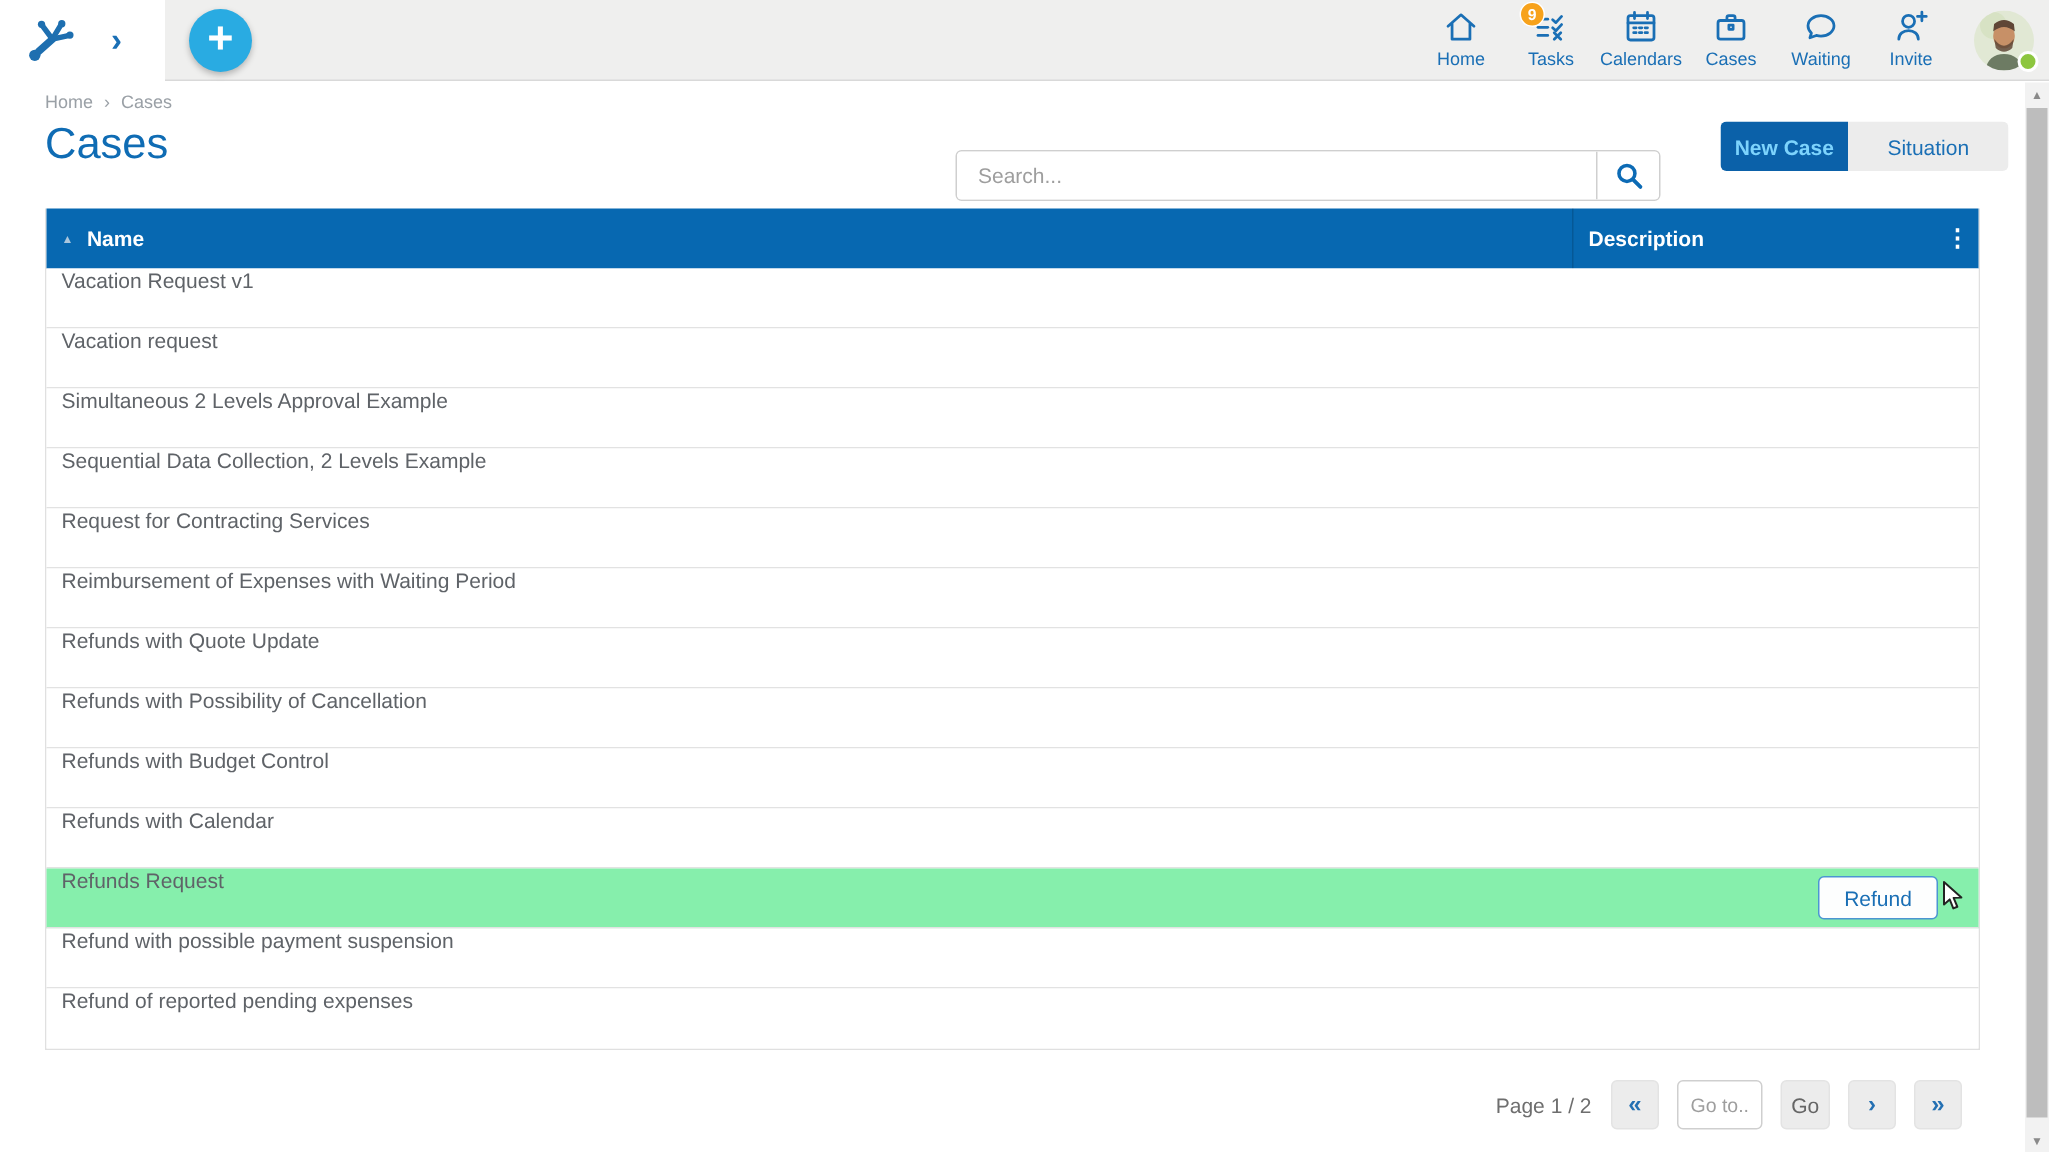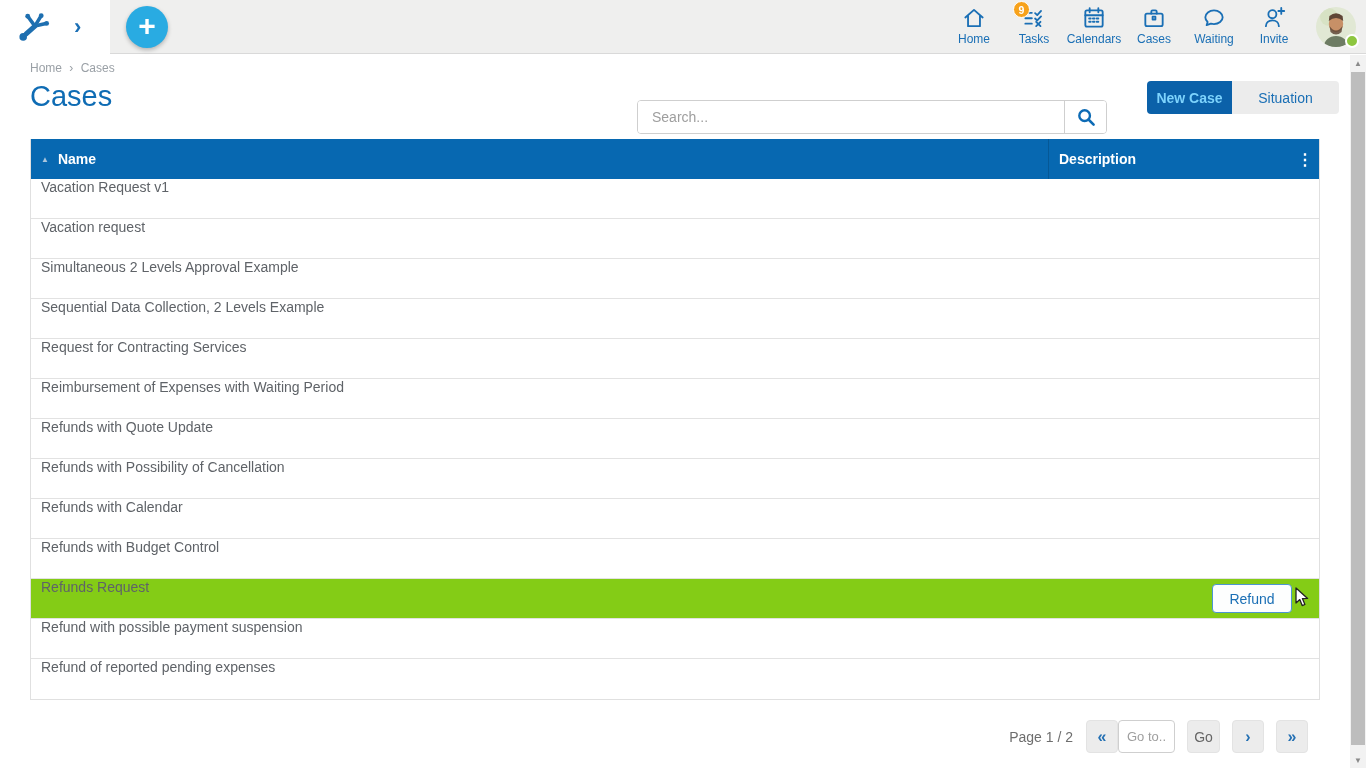--- a/index.html
+++ b/index.html
@@ -38,28 +38,28 @@
 
   
   .table { position:absolute; left:30px; top:84px; width:1290px; border:1px solid #e0e0e0; border-top:none; }
   .thead { display:flex; height:40px; background:#0768b1; color:#fff; align-items:center; font-size:14px; font-weight:bold; }
   .th-name { width:1017px; display:flex; align-items:center; padding-left:10px; cursor:pointer; }
   .sort-arrow { font-size:8px; color:#aac6dd; margin-right:9px; }
   .th-desc { flex:1; display:flex; align-items:center; padding-left:10px; border-left:1px solid rgba(0,0,0,.15); cursor:pointer; position:relative; height:100%; }
   .kebab { position:absolute; right:6px; top:0; height:100%; display:flex; align-items:center; font-size:16px; font-weight:bold; letter-spacing:0; cursor:pointer; color:#fff; }
   .trow { height:40px; display:flex; align-items:flex-start; border-bottom:1px solid #e2e2e2; font-size:14px; color:#5f6368; padding-left:10px; background:#fff; cursor:pointer; position:relative; }
   .trow:last-child { border-bottom:none; }
-  .trow.selected { background:#84cc16; }
+  .trow.selected { background:#86efac; }
   .start-btn { position:absolute; right:27px; top:5px; width:80px; height:29px; background:#fdfefe; border:1px solid #4c95d2; border-radius:4px; color:#1a6fb5; font-size:14px; display:flex; align-items:center; justify-content:center; cursor:pointer; }
 
   
   .pagination { position:absolute; top:665px; right:42px; display:flex; align-items:center; }
   .page-label { font-size:14px; color:#6e6e6e; margin-right:1px; }
   .pg-btn { width:32px; height:33px; background:#ececec; border:1px solid #e3e3e3; border-radius:4px; color:#2470b3; font-size:16px; font-weight:bold; display:flex; align-items:center; justify-content:center; cursor:pointer; margin-left:12px; }
-  .goto-input { width:57px; height:33px; border:1px solid #cfcfcf; border-radius:4px; text-align:center; font-size:13px; color:#555; outline:none; font-family:"Liberation Sans",sans-serif; }
+  .goto-input { width:57px; height:33px; border:1px solid #cfcfcf; border-radius:4px; text-align:center; font-size:13px; color:#555; outline:none; margin-left:12px; font-family:"Liberation Sans",sans-serif; }
   .goto-input::placeholder { color:#9e9e9e; }
   .go-btn { width:33px; height:33px; background:#ececec; border:1px solid #e3e3e3; border-radius:4px; color:#666; font-size:14px; display:flex; align-items:center; justify-content:center; cursor:pointer; margin-left:12px; }
 
   
   .scrollbar { position:absolute; top:55px; right:0; width:16px; height:713px; background:#f2f2f2; }
   .sb-arrow { position:absolute; left:0; width:16px; height:16px; display:flex; align-items:center; justify-content:center; font-size:8px; color:#8a8a8a; cursor:pointer; }
   .sb-up { top:0; }
   .sb-down { bottom:0; }
   .sb-thumb { position:absolute; left:1px; top:17px; width:14px; height:673px; background:#bdbdbd; cursor:pointer; }
 
@@ -207,24 +207,24 @@
     <div class="trow">
         <span>Reimbursement of Expenses with Waiting Period</span>
       </div>
     <div class="trow">
         <span>Refunds with Quote Update</span>
       </div>
     <div class="trow">
         <span>Refunds with Possibility of Cancellation</span>
       </div>
     <div class="trow">
+        <span>Refunds with Budget Control</span>
+      </div>
+    <div class="trow">
         <span>Refunds with Calendar</span>
-      </div>
-    <div class="trow">
-        <span>Refunds with Budget Control</span>
       </div>
     <div class="trow selected">
       <span>Refunds Request</span>
       <button class="start-btn">Refund</button>
     </div>
     <div class="trow">
         <span>Refund with possible payment suspension</span>
       </div>
     <div class="trow">
         <span>Refund of reported pending expenses</span>

